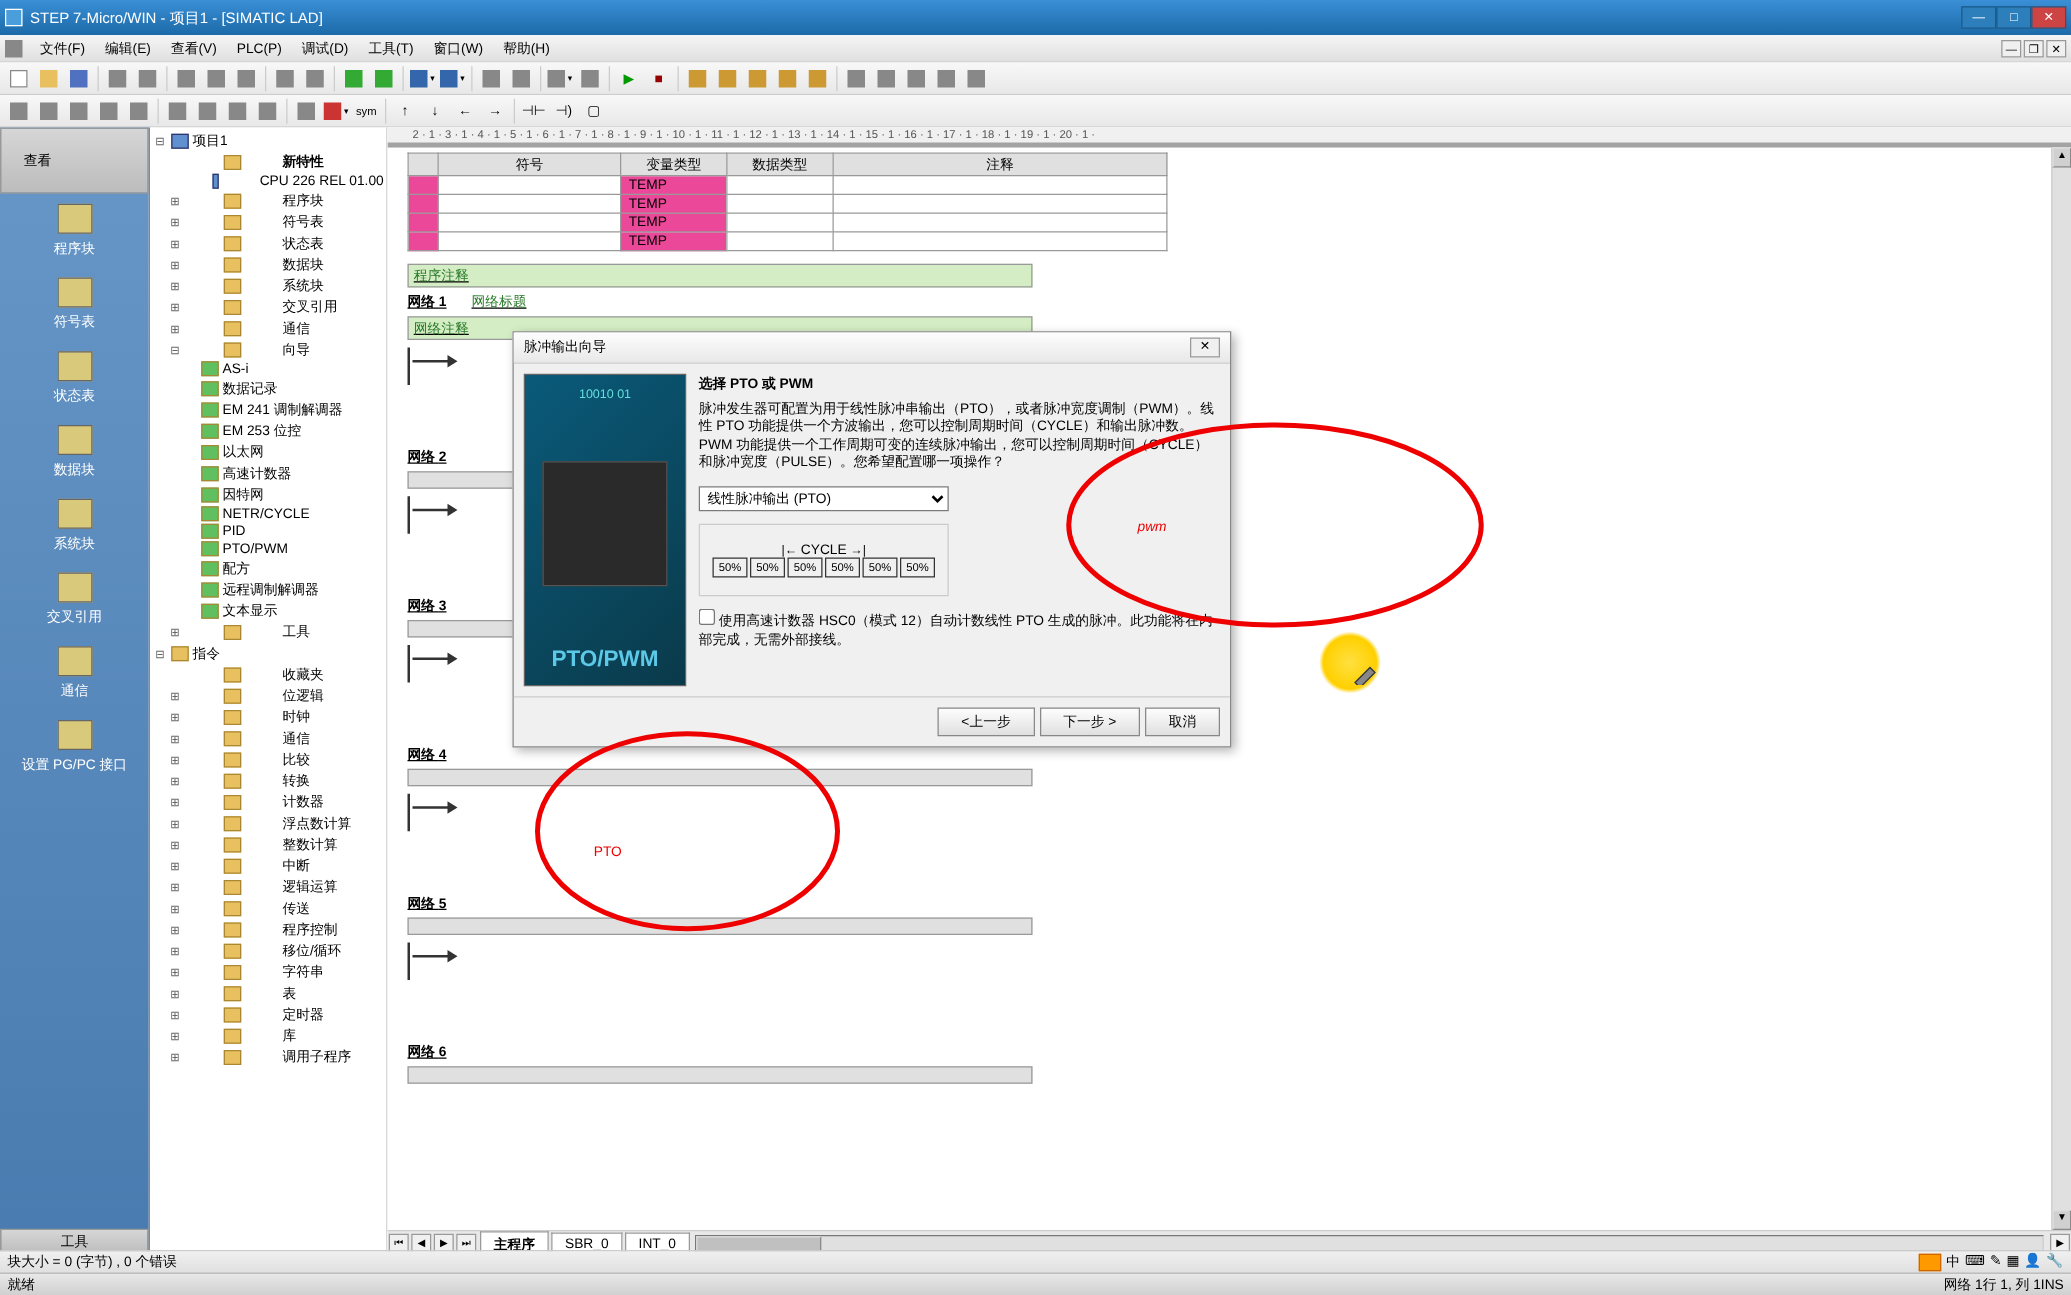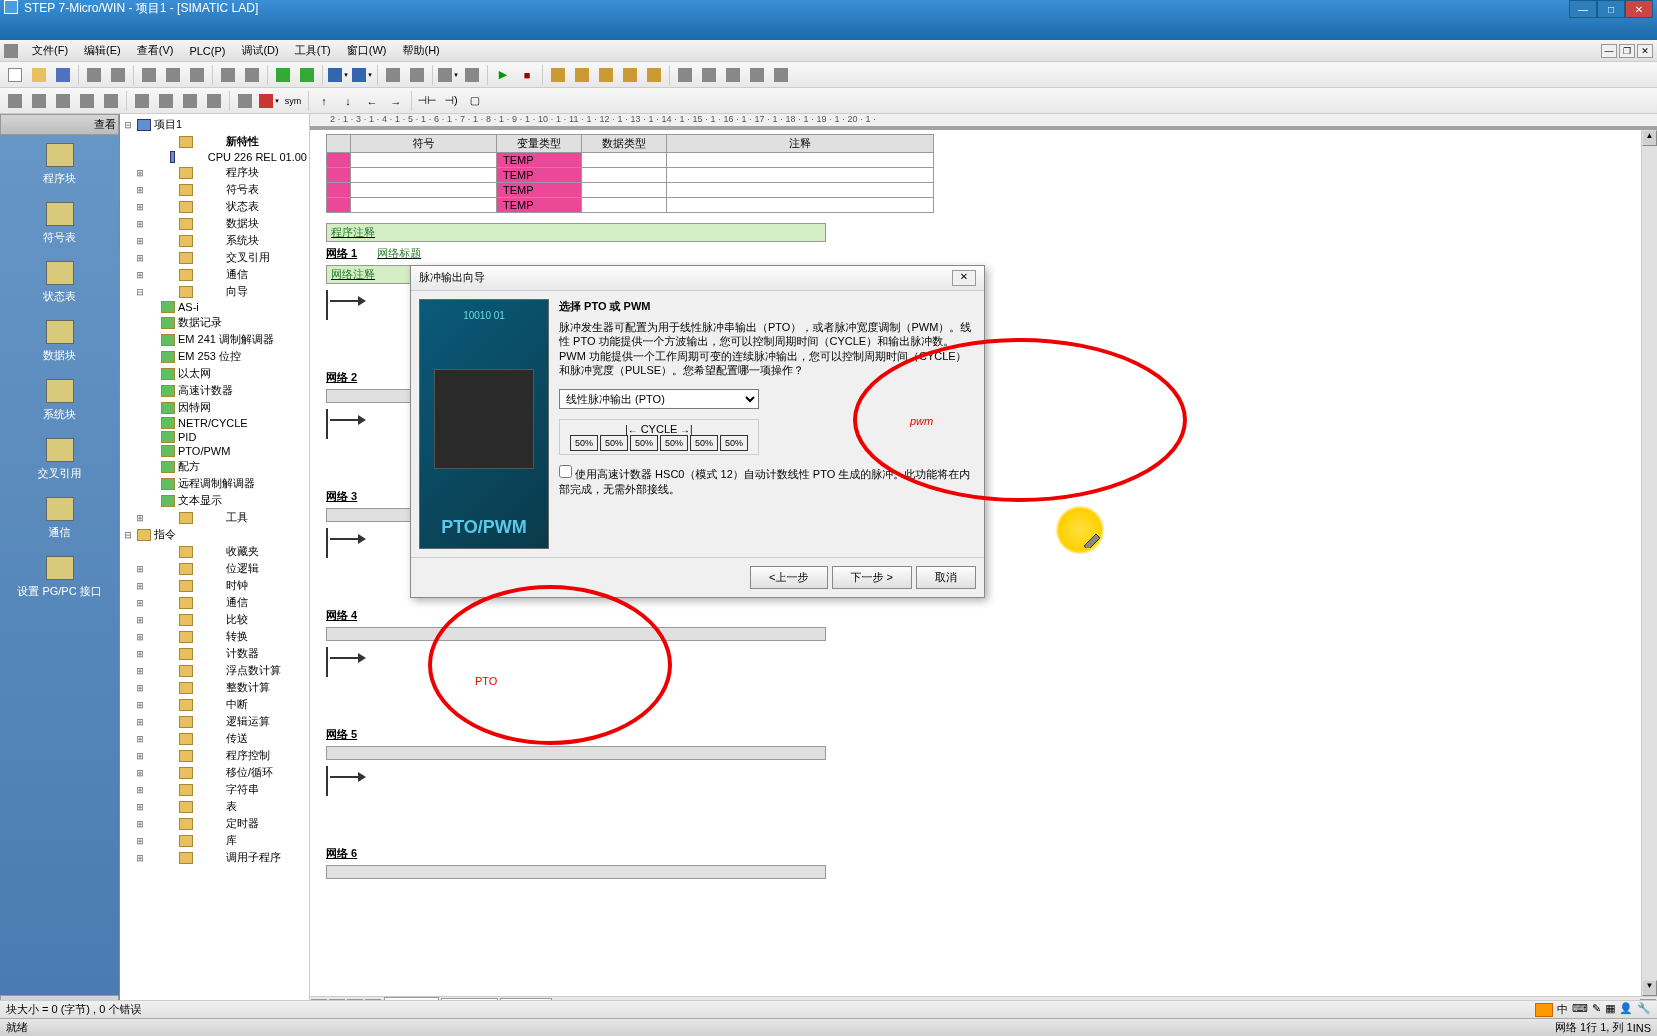--- a/index.html
+++ b/index.html
@@ -1,35 +1,35 @@
 <!DOCTYPE html>
 <html><head>
 <meta charset="utf-8">
 <style>
 *{box-sizing:border-box;margin:0;padding:0;font-family:"Microsoft YaHei",SimSun,Arial,sans-serif;font-size:11px;}
 body{background:#fff;overflow:hidden;width:1657px;height:1036px;position:relative;}
-.titlebar{background:linear-gradient(to bottom,#3a8fd6,#1c6aa8);height:40px;display:flex;color:#fff;padding:0 4px;}
+.titlebar{background:linear-gradient(to bottom,#3a8fd6,#1c6aa8);height:28px;display:flex;align-items:center;color:#fff;padding:0 4px;}
 .titlebar .ticon{width:14px;height:14px;background:#4a9edb;margin-right:6px;border:1px solid #fff;}
 .titlebar .title{flex:1;font-size:12px;}
 .winbtns{display:flex;gap:0;}
 .winbtn{width:28px;height:18px;background:#2d7fbc;border:1px solid #1a5a8a;color:#fff;display:flex;align-items:center;justify-content:center;cursor:pointer;font-size:10px;}
 .winbtn.close{background:#c44;}
 .menubar{background:linear-gradient(to bottom,#f5f5f5,#e0e0e0);height:22px;display:flex;align-items:center;padding:0 4px;border-bottom:1px solid #ccc;}
 .menubar .micon{width:14px;height:14px;background:#888;margin-right:6px;}
 .menuitem{padding:2px 8px;cursor:pointer;}
 .mdi-btns{margin-left:auto;display:flex;gap:2px;}
 .mdi-btn{width:16px;height:14px;border:1px solid #999;background:#f0f0f0;cursor:pointer;font-size:9px;display:flex;align-items:center;justify-content:center;}
 .toolbar{background:linear-gradient(to bottom,#f8f8f8,#e8e8e8);height:26px;display:flex;align-items:center;padding:2px 4px;border-bottom:1px solid #ccc;gap:2px;}
 .tbtn{width:22px;height:22px;border:1px solid transparent;display:flex;align-items:center;justify-content:center;cursor:pointer;}
 .tbtn .gi{width:14px;height:14px;background:#888;}
 .tsep{width:1px;height:20px;background:#ccc;margin:0 2px;}
 .tbtn.dd::after{content:"▾";font-size:7px;margin-left:2px;}
 .main{display:flex;height:calc(100% - 24px - 22px - 26px - 26px - 18px - 18px);}
 .navbar{width:120px;background:linear-gradient(to bottom,#6797c7,#4a7bb0);display:flex;flex-direction:column;border-right:1px solid #888;}
-.navhead{background:linear-gradient(to bottom,#d6d6d6,#bcbcbc);padding:2px;text-align:right;border:1px solid #999;font-size:11px;}
+.navhead{background:linear-gradient(to bottom,#d6d6d6,#bcbcbc);padding:18px;text-align:left;border:1px solid #999;font-size:11px;}
 .navitem{display:flex;flex-direction:column;align-items:center;padding:8px 4px;color:#fff;cursor:pointer;}
 .navitem .nicon{width:28px;height:24px;background:#d9c97a;border:1px solid #666;margin-bottom:4px;}
 .navfoot{margin-top:auto;background:linear-gradient(to bottom,#d6d6d6,#bcbcbc);padding:2px;text-align:center;border:1px solid #999;}
 .tree{width:190px;background:#fff;border-right:1px solid #ccc;overflow:auto;padding:2px;}
 .tnode{display:flex;align-items:center;padding:1px 0;cursor:pointer;white-space:nowrap;}
 .texp{width:12px;text-align:center;color:#666;font-size:9px;}
 .ticon2{width:14px;height:12px;background:#e8c060;margin:0 3px;border:1px solid #aa8833;}
 .ticon2.blue{background:#6090d0;border-color:#336;}
 .ticon2.green{background:#60c060;}
 .tnode.l1{padding-left:12px;gap:30px;}
@@ -64,21 +64,21 @@
 .dlgtitle{background:linear-gradient(to bottom,#fdfdfd,#e8e8e8);padding:4px 8px;border-bottom:1px solid #ccc;display:flex;}
 .dlgclose{margin-left:auto;width:24px;height:16px;border:1px solid #999;background:#f0f0f0;cursor:pointer;text-align:center;font-size:10px;}
 .dlgbody{padding:8px;display:flex;gap:10px;}
 .dlgimg{width:130px;height:250px;background:linear-gradient(135deg,#0a5a7a,#0a3a4a);border:1px solid #666;display:flex;flex-direction:column;align-items:center;justify-content:space-between;padding:10px 4px;color:#fff;}
 .dlgimg .plc{width:100px;height:100px;background:#2a2a2a;border:1px solid #555;margin:20px 0;}
 .dlgimg .ptopwm{color:#5dc9e8;font-size:18px;font-weight:bold;}
 .dlgcontent{flex:1;}
 .dlghead{font-weight:bold;margin-bottom:6px;}
 .dlgtext{font-size:11px;line-height:1.3;margin-bottom:12px;}
 .dlgselect{width:200px;padding:2px;border:1px solid #7a7a7a;margin-bottom:10px;background:#fff;}
-.cyclediag{width:200px;height:36px;border:1px solid #ccc;padding:4px;display:flex;flex-direction:column;align-items:center;justify-content:center;margin-bottom:10px;}
+.cyclediag{width:200px;height:58px;border:1px solid #ccc;padding:4px;display:flex;flex-direction:column;align-items:center;justify-content:center;margin-bottom:10px;}
 .cyclediag .clbl{font-size:10px;}
 .cyclediag .boxes{display:flex;gap:2px;justify-content:flex-end;}
 .cyclediag .bx{border:1px solid #333;padding:2px 4px;font-size:9px;}
 .dlgcheck{margin-top:6px;font-size:11px;}
 .dlgfoot{border-top:1px solid #ccc;padding:8px;display:flex;justify-content:flex-end;gap:4px;}
 .dlgbtn{padding:3px 18px;border:1px solid #888;background:linear-gradient(to bottom,#fdfdfd,#e0e0e0);cursor:pointer;}
 .statusbar{position:absolute;bottom:18px;left:0;right:0;height:18px;background:linear-gradient(to bottom,#f0f0f0,#e0e0e0);border-top:1px solid #ccc;display:flex;align-items:center;padding:0 6px;font-size:11px;}
 .statusbar .spacer{flex:1;}
 .taskbar{position:absolute;bottom:0;left:0;right:0;height:18px;background:linear-gradient(to bottom,#e8e8e8,#d0d0d0);border-top:1px solid #aaa;display:flex;align-items:center;padding:0 6px;font-size:11px;}
 .taskbar .spacer{flex:1;}

